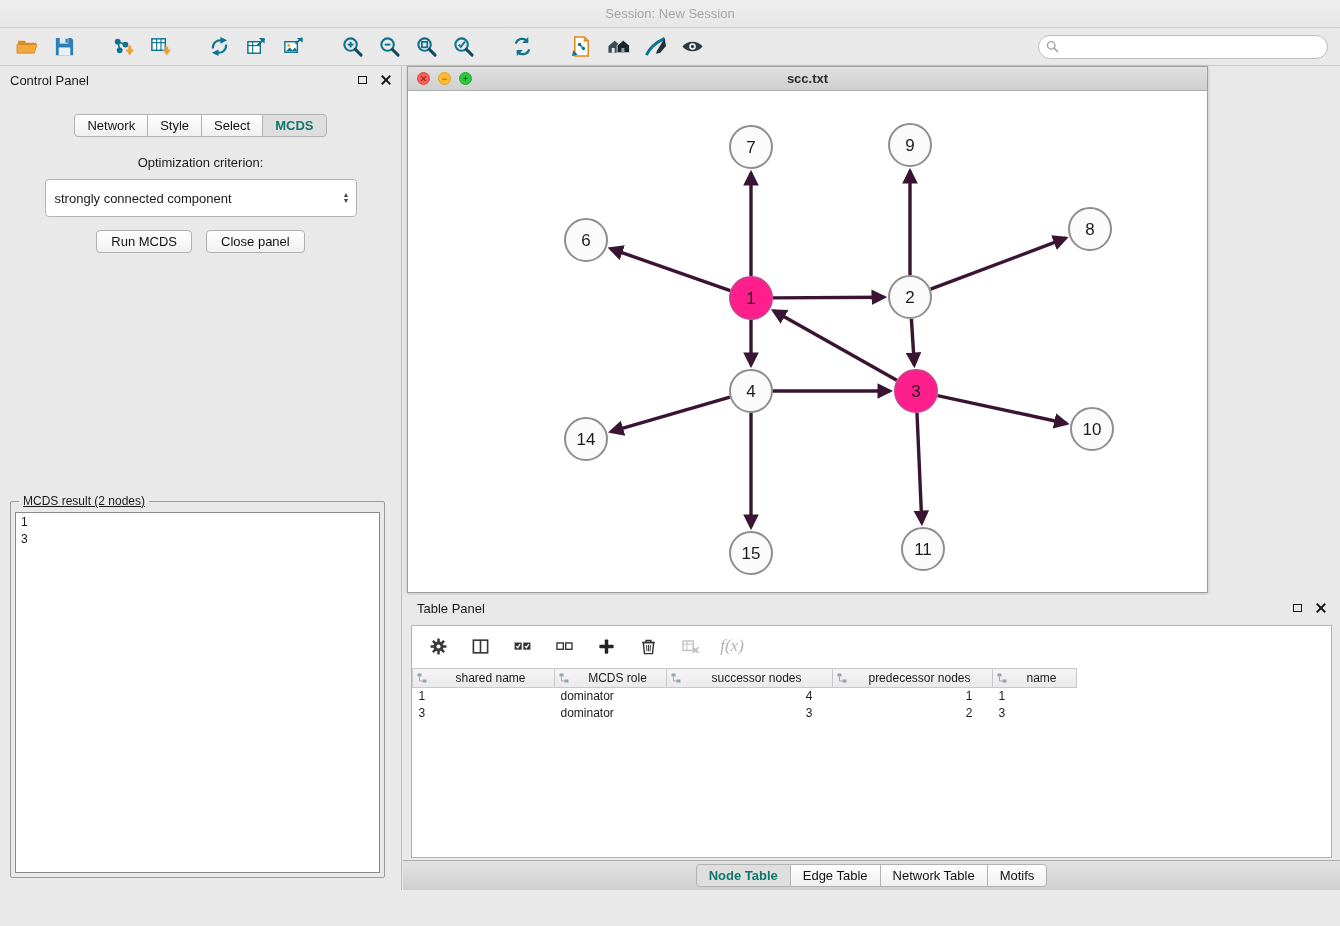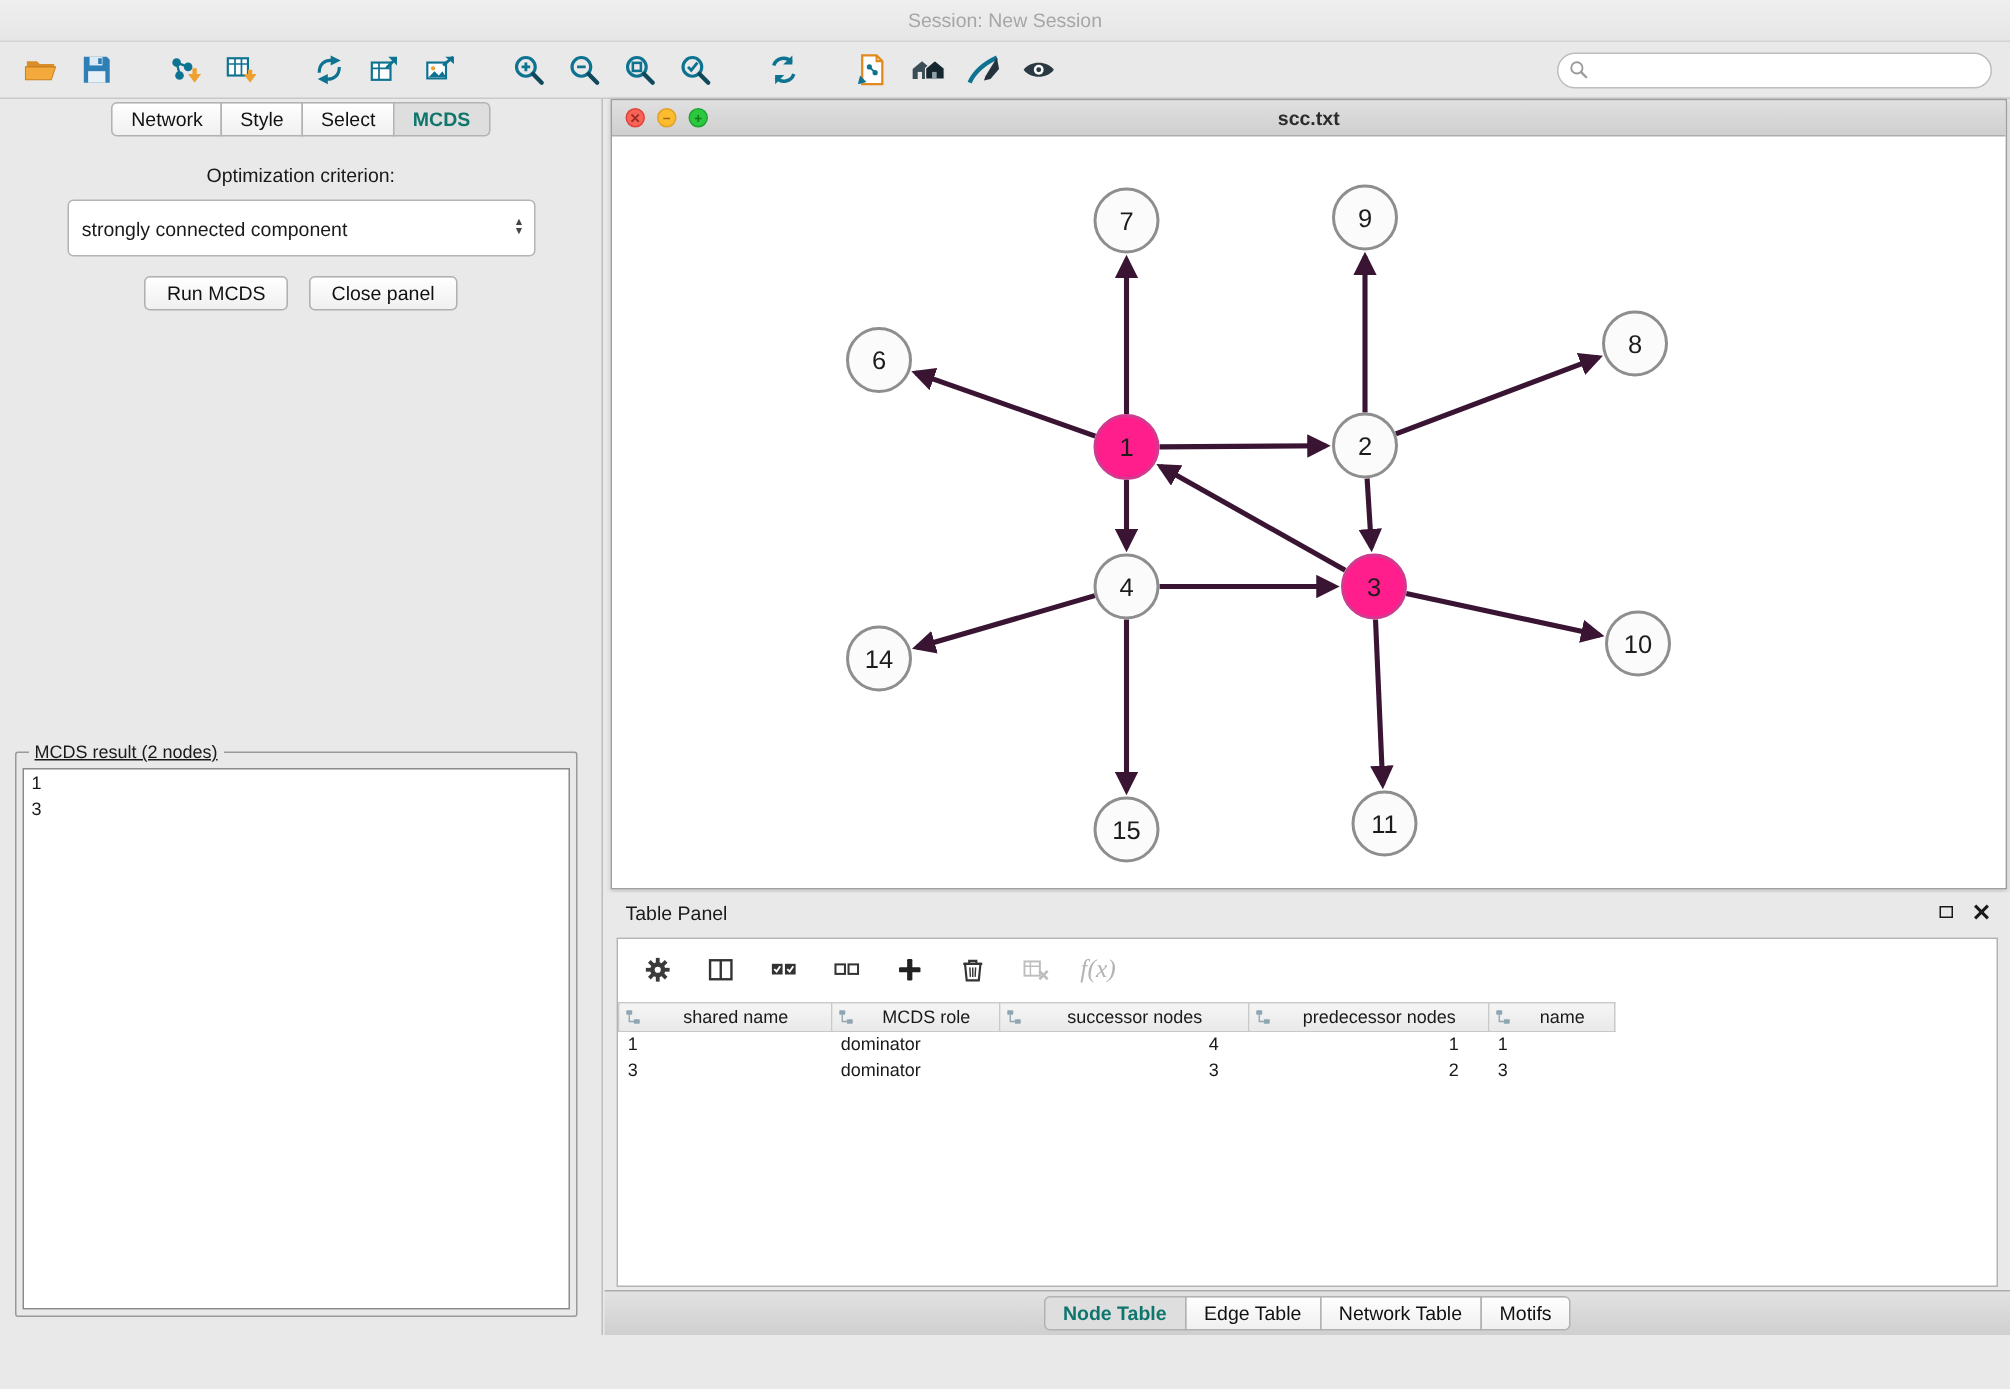--- a/index.html
+++ b/index.html
@@ -34,34 +34,34 @@
   .icon-close::after{transform:rotate(-45deg);}
 
   .seg-tab{font-size:13px;padding:3px 12px;background:linear-gradient(#ffffff,#f0f0f0);border:1px solid #b2b2b2;margin-left:-1px;color:#111;}
   .seg-tab:first-child{border-radius:4px 0 0 4px;margin-left:0;}
   .seg-tab:last-child{border-radius:0 4px 4px 0;}
   .seg-tab.active{background:#dedede;color:#0f766e;font-weight:bold;}
 
   
   .control-panel{position:absolute;left:0;top:66px;width:402px;bottom:36px;background:#e9e9e9;border-right:1px solid #bdbdbd;}
   .cp-header{height:28px;display:flex;align-items:center;padding:0 10px;font-size:13px;}
-  .cp-tabs{display:flex;justify-content:center;margin-top:2px;}
+  .cp-tabs{display:flex;justify-content:center;margin-top:20px;}
   .cp-opt-label{margin-top:18px;text-align:center;font-size:13px;}
   .crit-select{position:relative;width:312px;margin:9px auto 0;height:38px;display:flex;align-items:center;padding:0 24px 0 9px;background:#fff;border:1px solid #b4b4b4;border-radius:4px;font-size:13px;cursor:pointer;}
   .stepper{position:absolute;right:6px;top:50%;transform:translateY(-50%);display:flex;flex-direction:column;align-items:center;color:#444;}
   .stepper::before{content:"▲";font-size:7px;line-height:6px;}
   .stepper::after{content:"▼";font-size:7px;line-height:6px;}
   .btn-row{display:flex;justify-content:center;gap:14px;margin-top:13px;}
   .btn{background:linear-gradient(#ffffff,#f0f0f0);border:1px solid #b0b0b0;border-radius:4px;font-size:13px;padding:3px 14px;color:#111;}
   .result-fs{position:absolute;left:10px;right:16px;top:428px;bottom:12px;border:1px solid #9a9a9a;border-radius:2px;padding:4px;}
   .result-fs legend{font-size:12px;padding:0 4px;margin-left:4px;text-decoration:underline;}
   .result-list{width:100%;height:100%;background:#fff;border:1px solid #8a8a8a;font-size:12px;line-height:17px;padding:1px 5px;overflow:auto;}
 
   
-  .net-window{position:absolute;left:407px;top:66px;width:931px;height:527px;border:1px solid #9f9f9f;background:#fff;box-shadow:0 1px 4px rgba(0,0,0,.18);overflow:hidden;}
+  .net-window{position:absolute;left:407px;top:66px;width:801px;height:527px;border:1px solid #9f9f9f;background:#fff;box-shadow:0 1px 4px rgba(0,0,0,.18);overflow:hidden;}
   .net-titlebar{position:relative;height:24px;background:linear-gradient(#e0e0e0,#cfcfcf);border-bottom:1px solid #adadad;}
   .net-title{position:absolute;left:0;right:0;top:0;line-height:24px;text-align:center;font-size:13px;font-weight:700;color:#2b2b2b;}
   .traffic{position:absolute;left:9px;top:5px;display:flex;gap:8px;z-index:2;}
   .light{position:relative;width:13px;height:13px;border-radius:50%;cursor:pointer;}
   .light::before{position:absolute;inset:0;display:flex;align-items:center;justify-content:center;font-size:9px;font-weight:700;}
   .light.red{background:#f96256;border:1px solid #e0443c;}
   .light.red::before{content:"✕";color:rgba(80,0,0,.55);}
   .light.yellow{background:#fdbc2f;border:1px solid #e0a123;}
   .light.yellow::before{content:"−";color:rgba(100,65,0,.65);}
   .light.green{background:#2bc840;border:1px solid #1fa52f;}
@@ -353,20 +353,27 @@
       </div>
     <div class="search-wrap">
       <svg class="search-ic">
           <use href="#sym-search"></use>
         </svg>
       <input class="search" type="text" value="" style="">
     </div>
   </div>
 
   <div class="control-panel">
+    <div class="cp-header">
+      <span>Control Panel</span>
+      <span class="panel-icons">
+        <span class="icon-float"></span>
+        <span class="icon-close"></span>
+      </span>
+    </div>
     <div class="cp-tabs">
         <button class="seg-tab">Network</button>
         <button class="seg-tab">Style</button>
         <button class="seg-tab">Select</button>
         <button class="seg-tab active">MCDS</button>
       </div>
     <div class="cp-opt-label">Optimization criterion:</div>
     <div class="crit-select">
       <span>strongly connected component</span>
       <span class="stepper"></span>

